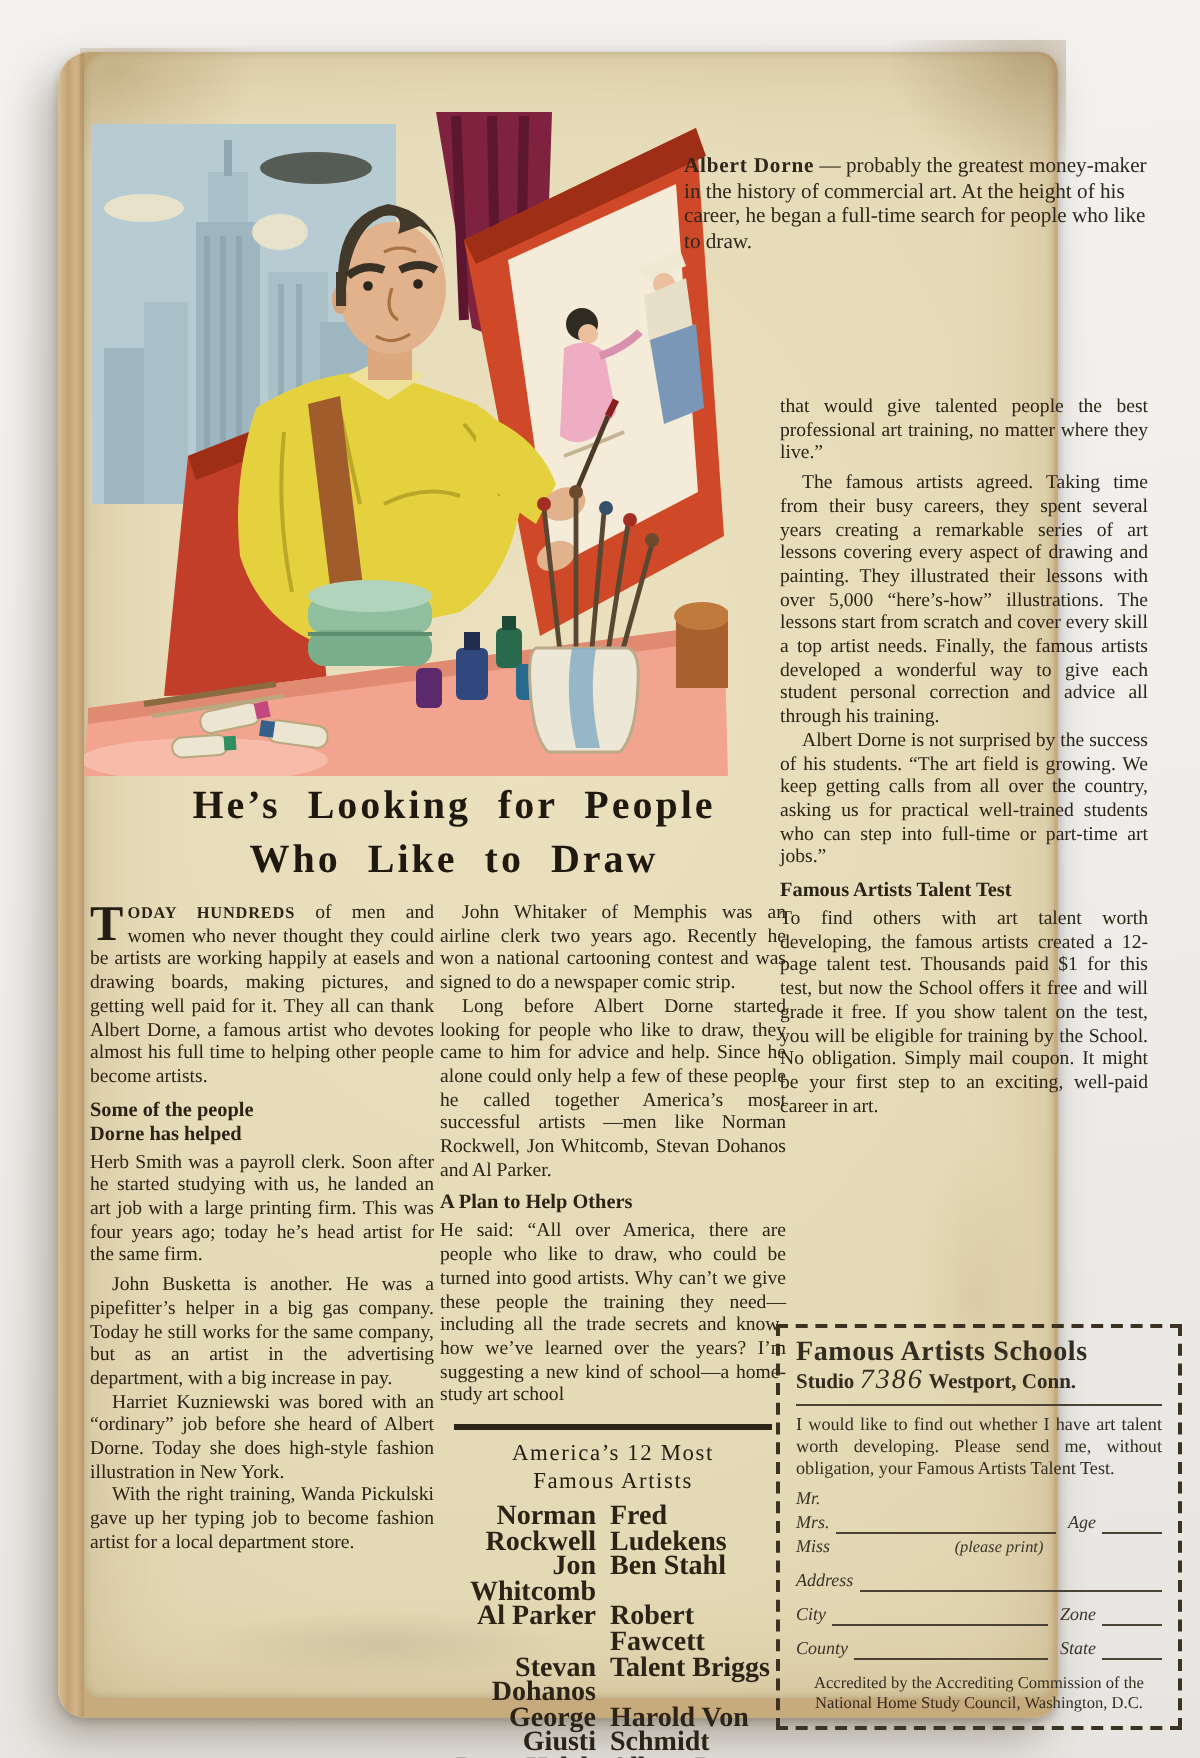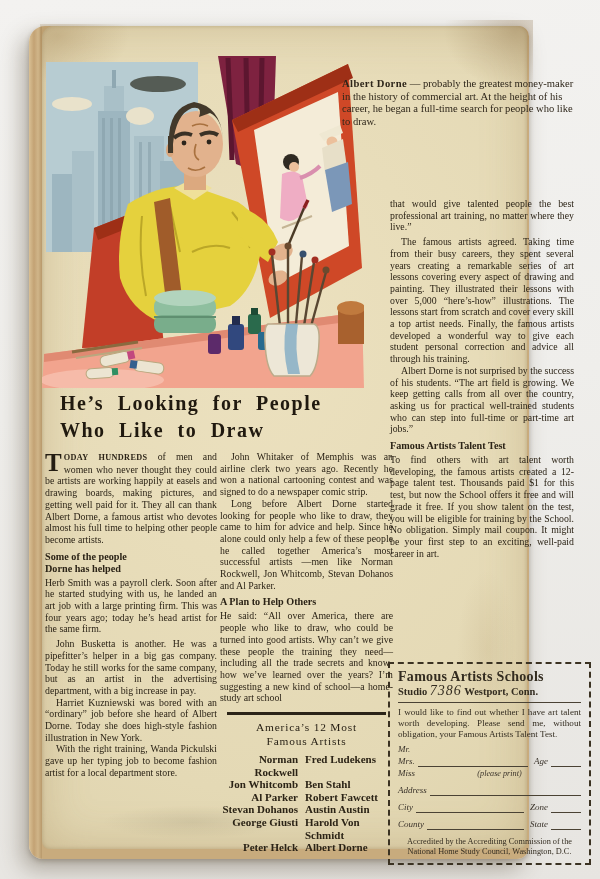--- a/index.html
+++ b/index.html
@@ -30,39 +30,39 @@
   .stain.s3{left:60px;bottom:10px;width:180px;height:34px;background:radial-gradient(ellipse,rgba(110,100,75,.14),transparent 70%);}
   .stain.s4{right:10px;bottom:120px;width:60px;height:160px;background:radial-gradient(ellipse,rgba(150,120,70,.12),transparent 70%);}
 
   
   .caption{
     position:absolute;left:300px;top:52px;width:236px;
     font-size:10.6px;line-height:12.6px;text-align:left;color:#2e261a;
   }
   .caption b{letter-spacing:.4px;}
   .headline{
-    position:absolute;left:18px;top:364px;width:334px;text-align:left;
+    position:absolute;left:18px;top:364px;width:334px;text-align:center;
     font-weight:bold;color:#20190f;
   }
   .headline div{font-size:20px;line-height:27px;letter-spacing:1.5px;word-spacing:7px;}
   .col{position:absolute;font-size:9.8px;line-height:11.7px;text-align:justify;color:#2b2316;}
   .col p{margin:0 0 3px 0;}
   .col p.ind{text-indent:11px;margin-bottom:0;}
   .col-left{left:3px;top:425px;width:172px;}
   .col-mid{left:178px;top:425px;width:173px;}
   .col-right{left:348px;top:172px;width:184px;}
   .subhead{font-weight:bold;font-size:10.2px;line-height:12px;margin:5px 0 2px 0;text-align:left;}
   .dropcap{float:left;font-size:25px;line-height:21px;font-weight:bold;padding:1px 2px 0 0;color:#241d12;}
   .smallcaps{font-size:8.2px;font-weight:bold;letter-spacing:.4px;}
 
   
   .rule{height:3px;background:#2b2418;width:92%;margin:8px auto 5px auto;}
   .abox{margin-top:2px;}
   .abox-title{text-align:center;font-weight:normal;font-size:11.4px;line-height:14px;letter-spacing:.8px;color:#241d12;margin-bottom:5px;}
-  .arow{display:flex;gap:7px;font-weight:bold;font-size:11px;line-height:12.6px;}
+  .arow{display:flex;gap:7px;font-weight:bold;font-size:14px;line-height:12.6px;}
   .arow .l{flex:0 0 78px;text-align:right;}
   .arow .r{flex:1;text-align:left;}
 
   
   .coupon{
     position:absolute;left:346px;top:636px;width:183px;
     border:2px dashed #3b3222;padding:6px 8px 6px 8px;
     font-size:9.2px;line-height:11px;color:#332c20;
   }
   .coupon-head{border-bottom:1px solid #4a4234;padding-bottom:3px;margin-bottom:4px;}
@@ -268,21 +268,21 @@
           <div class="arow">
               <span class="l">Jon Whitcomb</span>
               <span class="r">Ben Stahl</span>
             </div>
           <div class="arow">
               <span class="l">Al Parker</span>
               <span class="r">Robert Fawcett</span>
             </div>
           <div class="arow">
               <span class="l">Stevan Dohanos</span>
-              <span class="r">Austin Austin</span>
+              <span class="r">Talent Briggs</span>
             </div>
           <div class="arow">
               <span class="l">George Giusti</span>
               <span class="r">Harold Von Schmidt</span>
             </div>
           <div class="arow">
               <span class="l">Peter Helck</span>
               <span class="r">Albert Dorne</span>
             </div>
         </div>

